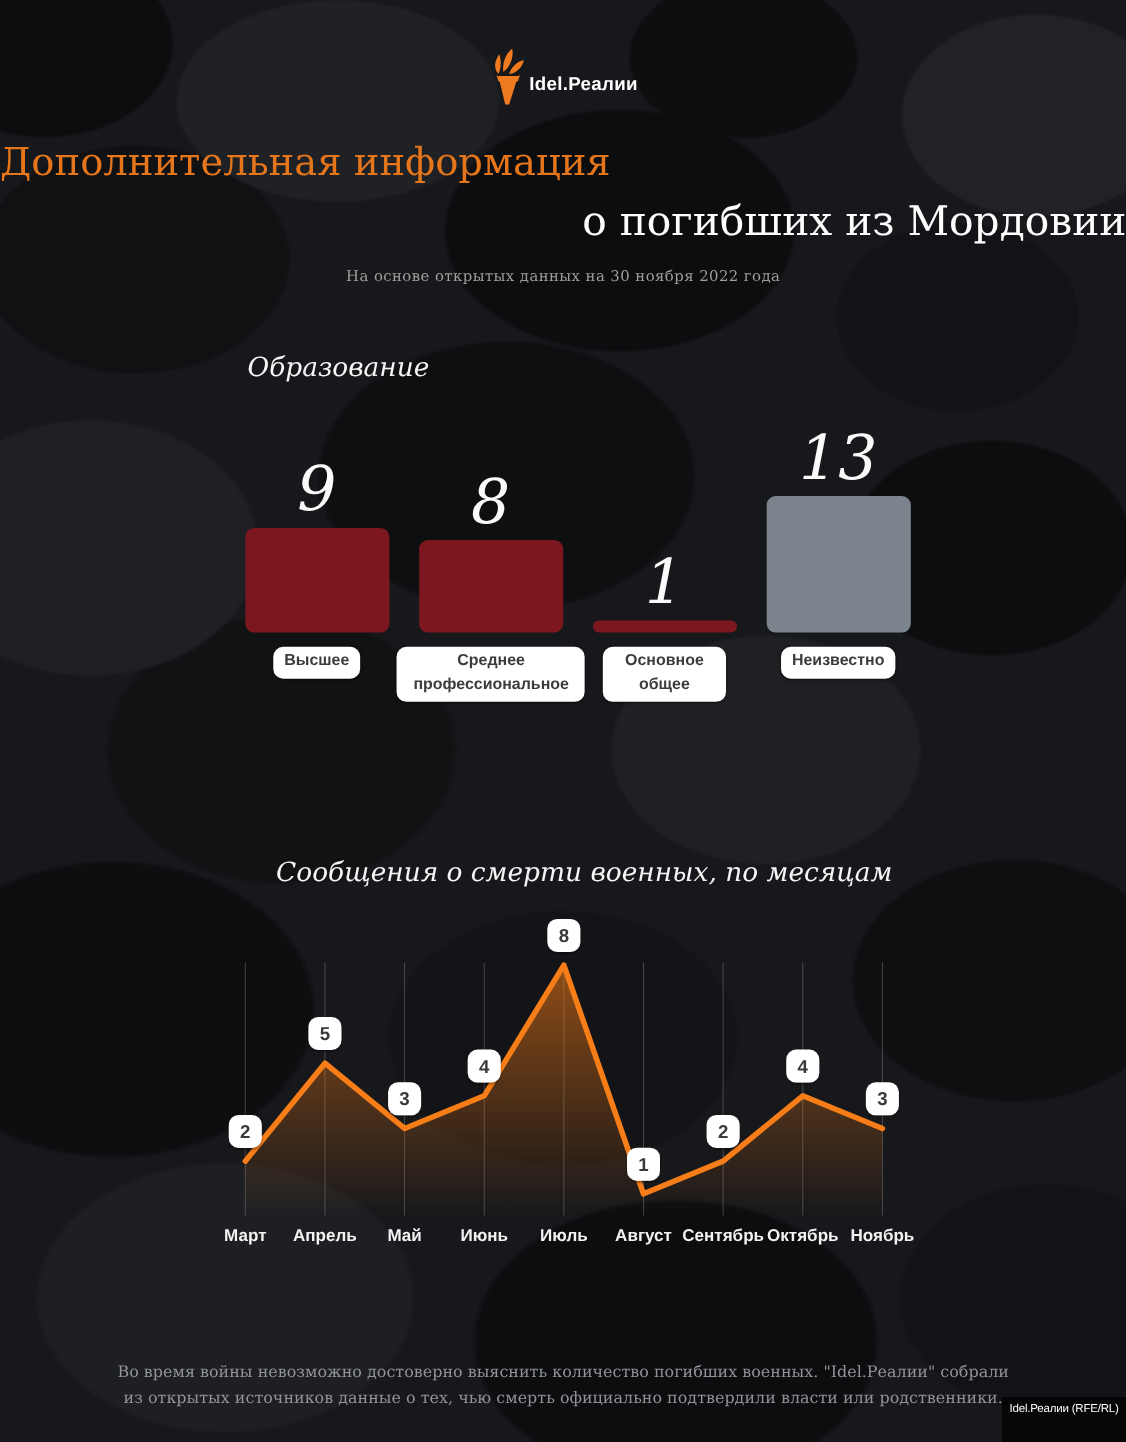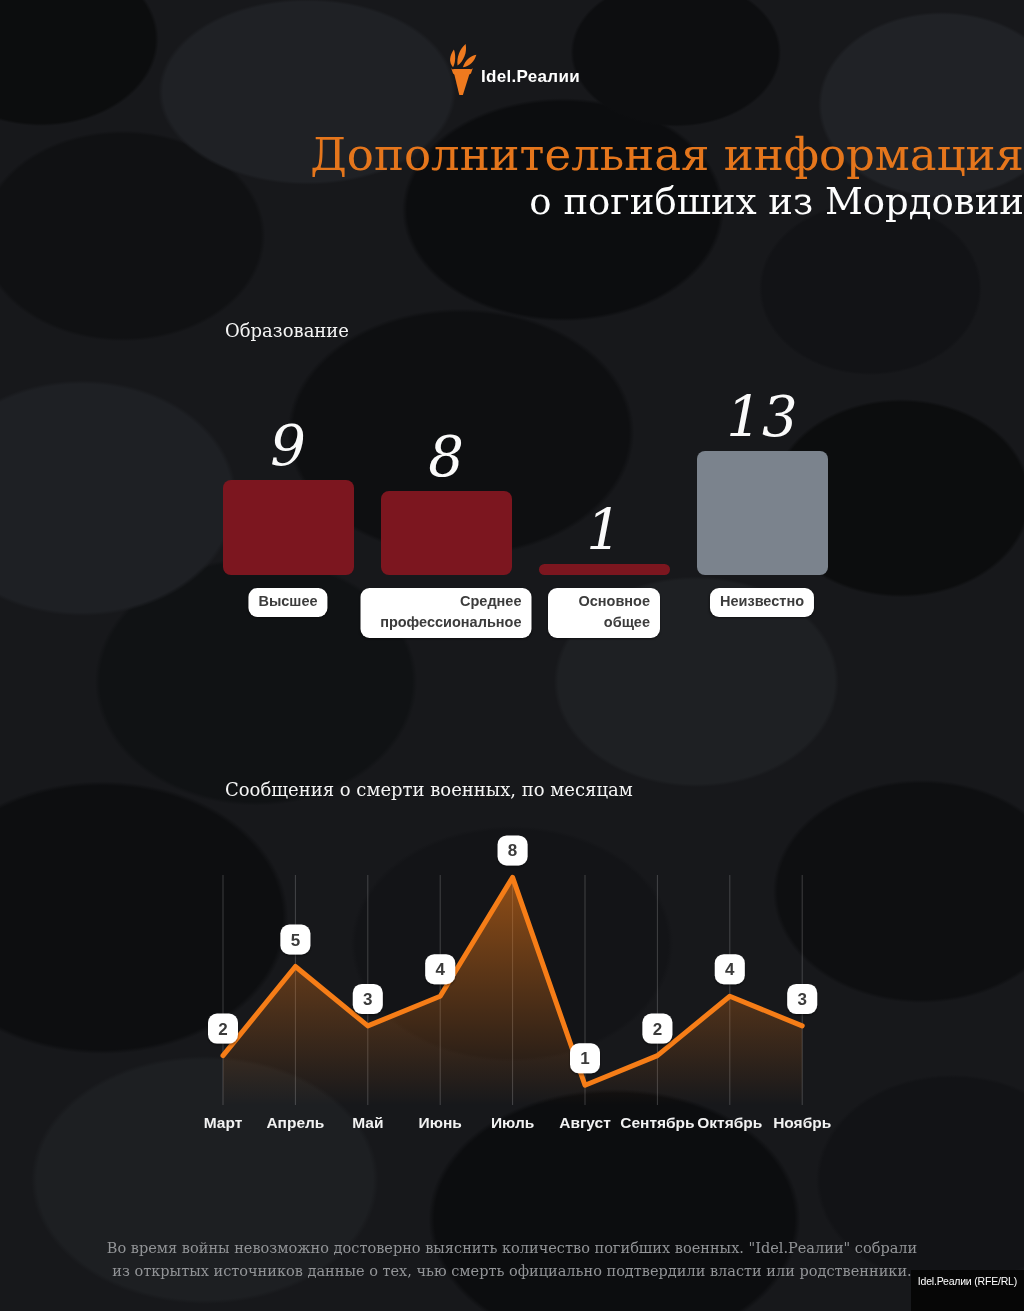--- a/index.html
+++ b/index.html
@@ -22,36 +22,36 @@
       radial-gradient(230px 170px at 68% 52%, #1e2023 0 60%, transparent 62%),
       radial-gradient(300px 220px at 10% 70%, #0d0e10 0 60%, transparent 62%),
       radial-gradient(260px 190px at 50% 72%, #131417 0 60%, transparent 62%),
       radial-gradient(240px 180px at 90% 68%, #0e0f11 0 60%, transparent 62%),
       radial-gradient(280px 200px at 20% 90%, #1d1f22 0 60%, transparent 62%),
       radial-gradient(300px 210px at 60% 93%, #0c0d0f 0 60%, transparent 62%),
       radial-gradient(220px 170px at 93% 90%, #121316 0 60%, transparent 62%);
   }
   .logo-row{position:absolute;top:44px;left:0;width:100%;display:flex;justify-content:center;align-items:center;gap:1px;}
   .logo-text{color:#fff;font-weight:bold;font-size:17px;letter-spacing:.3px;padding-top:14px;}
-  .title1{position:absolute;top:128px;left:0;width:100%;text-align:right;
-    font-family:"DejaVu Serif",serif;font-size:45px;color:#e5761c;}
+  .title1{position:absolute;top:128px;left:0;width:100%;text-align:left;
+    font-family:"DejaVu Serif",serif;font-size:35px;color:#e5761c;}
   .title2{position:absolute;top:180px;left:0;width:100%;text-align:right;
     font-family:"DejaVu Serif",serif;font-size:37px;color:#fdfdfd;}
   .subtitle{position:absolute;top:243px;left:0;width:100%;text-align:center;
     font-family:"DejaVu Serif",serif;font-size:13.5px;color:#a19e9b;letter-spacing:.4px;}
-  .sec-title{position:absolute;left:225px;font-family:"DejaVu Serif",serif;font-size:18px;color:#f5f5f5;}
+  .sec-title{position:absolute;left:225px;font-family:"DejaVu Serif",serif;font-size:24px;color:#f5f5f5;font-style:italic;}
   #edu-title{top:320px;}
-  #line-title{top:779px;}
+  #line-title{top:779px;margin-left:26px;}
   .bar-col{position:absolute;top:392px;height:183px;width:160px;display:flex;flex-direction:column;
     justify-content:flex-end;align-items:center;overflow:visible;}
   .bar-num{font-family:"DejaVu Serif",serif;font-style:italic;font-size:56px;color:#fafafa;
     line-height:.9;margin-bottom:9px;}
   .bar-rect{width:131px;}
   .bar-tag{position:absolute;top:588px;transform:translateX(-50%);background:#fff;border-radius:9px;
-    padding:3px 10px 5px;color:#3c3c3c;font-weight:bold;font-size:14.5px;line-height:21px;text-align:right;
+    padding:3px 10px 5px;color:#3c3c3c;font-weight:bold;font-size:14.5px;line-height:21px;text-align:center;
     box-shadow:0 1px 2px rgba(0,0,0,.5);}
   #line-chart{position:absolute;left:180px;top:820px;}
   .footer-note{position:absolute;left:0;width:100%;text-align:center;
     font-family:"DejaVu Serif",serif;font-size:14.5px;color:#929497;}
   #footer-1{top:1240px;}
   #footer-2{top:1263px;}
   .credit{position:absolute;right:0px;bottom:0px;background:#060606;color:#fff;
     font-weight:normal;font-size:10.5px;letter-spacing:-.2px;padding:5px 7px 24px;}
 </style>
 </head>
@@ -67,20 +67,21 @@
         <path d="M36 12 C29 13 23 19 21 26 C29 25 34 19 36 12 Z"></path>
         <path d="M10 28 L30 28 L21 57 L17 57 Z"></path>
         <path d="M8 27 C14 33 24 33 32 27 L30 33 C23 37 15 37 10 33 Z"></path>
       </g>
     </svg>
     <span class="logo-text">Idel.Реалии</span>
   </div>
 
   <div class="title1">Дополнительная информация</div>
   <div class="title2">о погибших из Мордовии</div>
+  <div class="subtitle">На основе открытых данных на 30 ноября 2022 года</div>
 
   <div class="sec-title" id="edu-title">Образование</div>
   <div id="bar-chart">
       <div class="bar-col" style="left: 208px;">
         <div class="bar-num">9</div>
         <div class="bar-rect" style="height: 95px; border-radius: 8px; background: rgb(124, 22, 31);"></div>
       </div>
       <div class="bar-tag" style="left: 288px;">Высшее</div>
       <div class="bar-col" style="left: 366px;">
         <div class="bar-num">8</div>

